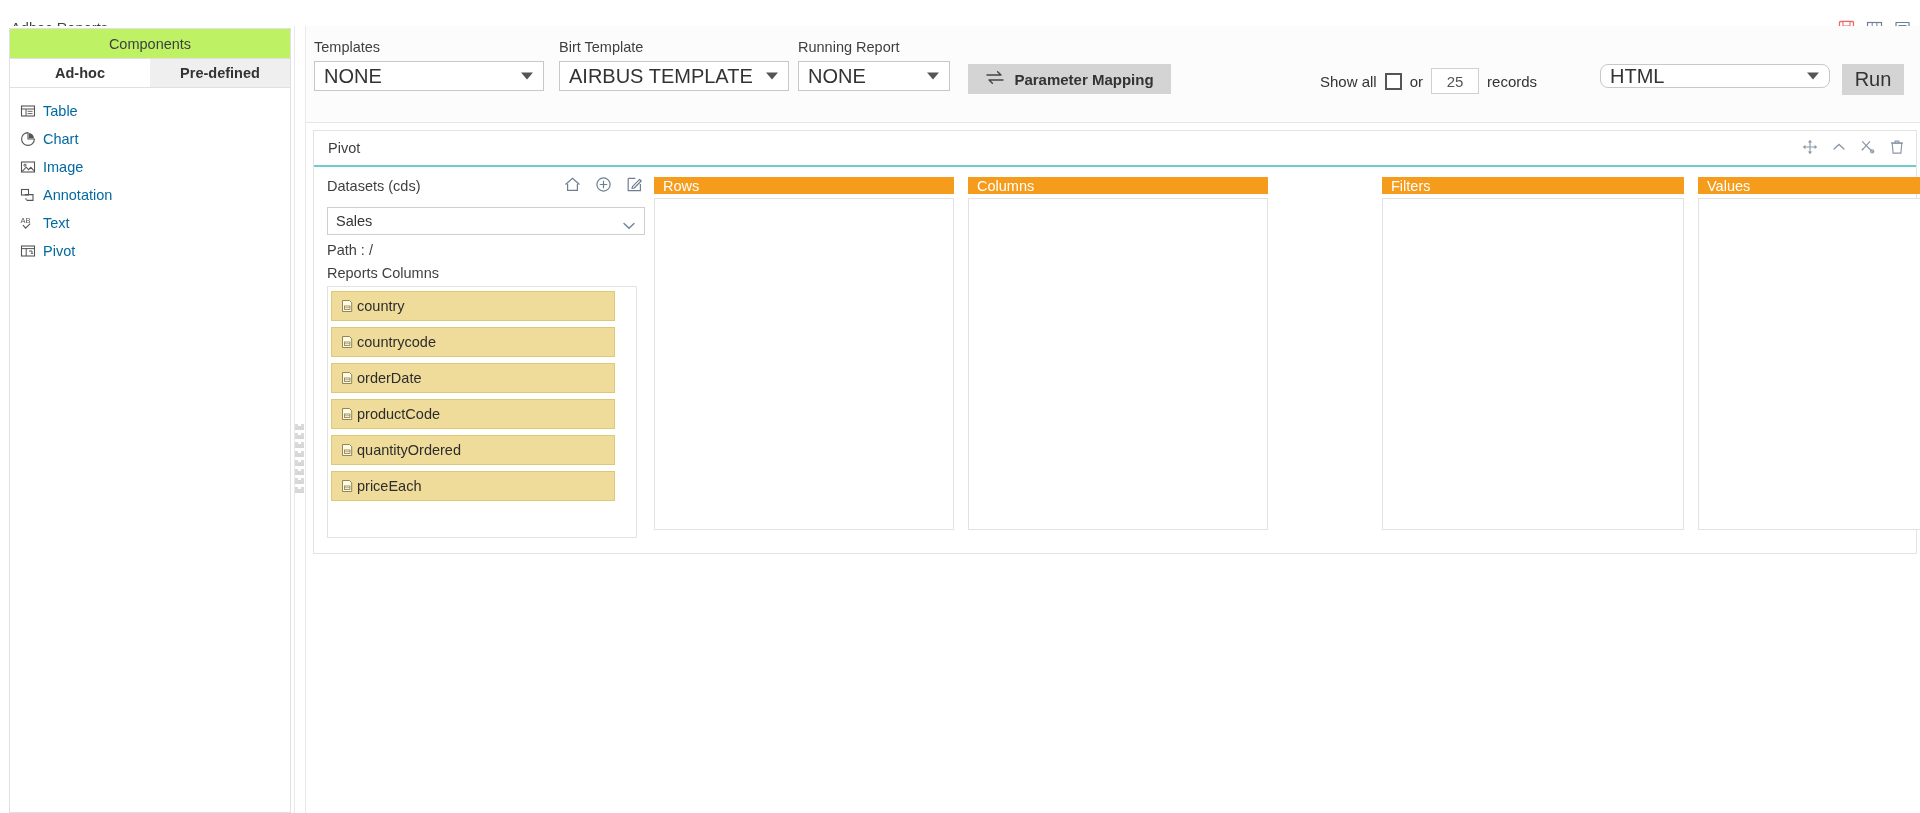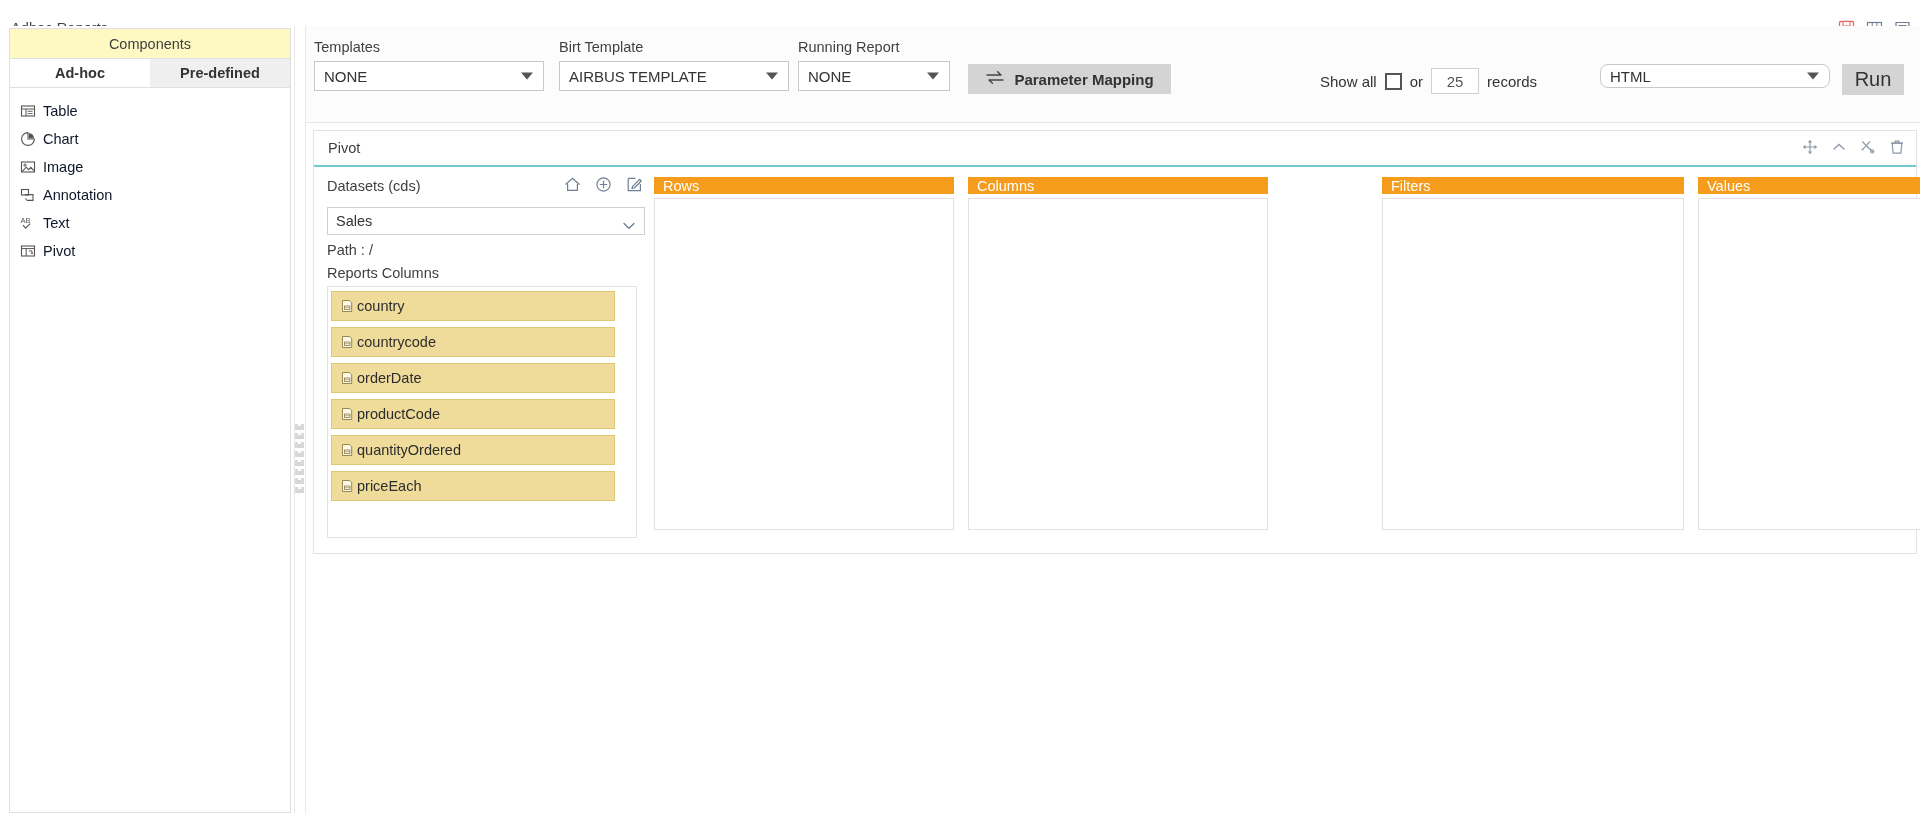--- a/index.html
+++ b/index.html
@@ -30,21 +30,21 @@
   .ticon { width: 19px; height: 19px; display: block; }
 
   
   .leftpanel {
     position: absolute; left: 0; top: 26px;
     width: 299px; height: 787px;
     background: #ffffff;
   }
   .lp-header {
     position: absolute; left: 9px; top: 2px; width: 282px; height: 31px;
-    border: 1px solid #e0e0e0; background: #fef9c3;
+    border: 1px solid #e0e0e0; background: #bef264;
     display: flex; align-items: center; justify-content: center;
     font-size: 14.5px; color: #3f3f3f;
   }
   .lp-tabs {
     position: absolute; left: 9px; top: 33px; width: 282px; height: 29px;
     display: flex; border: 1px solid #e0e0e0; border-top: none;
   }
   .lp-tab {
     flex: 1 1 50%;
     display: flex; align-items: center; justify-content: center;
@@ -54,21 +54,21 @@
   .lp-tab.active { background: #ffffff; }
 
   .lp-list {
     position: absolute; left: 9px; top: 62px; width: 282px; height: 725px;
     border: 1px solid #e0e0e0; border-top: none;
     background: #ffffff; padding-top: 9px;
   }
   .lp-item {
     display: flex; align-items: center; gap: 7px;
     height: 28px; padding-left: 10px;
-    font-size: 14.5px; color: #0f172a; cursor: default;
+    font-size: 14.5px; color: #0369a1; cursor: default;
   }
   .lp-item svg { display: block; }
 
   
   .splitter {
     position: absolute; left: 294px; top: 420px;
     width: 11px; height: 80px;
     display: flex; align-items: center; justify-content: center;
   }
   .splitter .grip {
@@ -100,21 +100,21 @@
     border-bottom: 1px solid #e6e6e6;
   }
   .field-group { position: absolute; }
   .field-label {
     font-size: 14.5px; color: #3f3f3f; margin-bottom: 6px; display: block;
   }
   .select {
     position: relative; height: 30px;
     border: 1px solid #c8c8c8; background: #ffffff;
     display: flex; align-items: center;
-    padding-left: 9px; font-size: 15px; color: #333;
+    padding-left: 9px; font-size: 20px; color: #333;
     cursor: pointer;
   }
   .select .caret {
     position: absolute; right: 10px; top: 50%; transform: translateY(-50%);
     width: 0; height: 0;
     border-left: 6px solid transparent;
     border-right: 6px solid transparent;
     border-top: 7px solid #555;
   }
 

